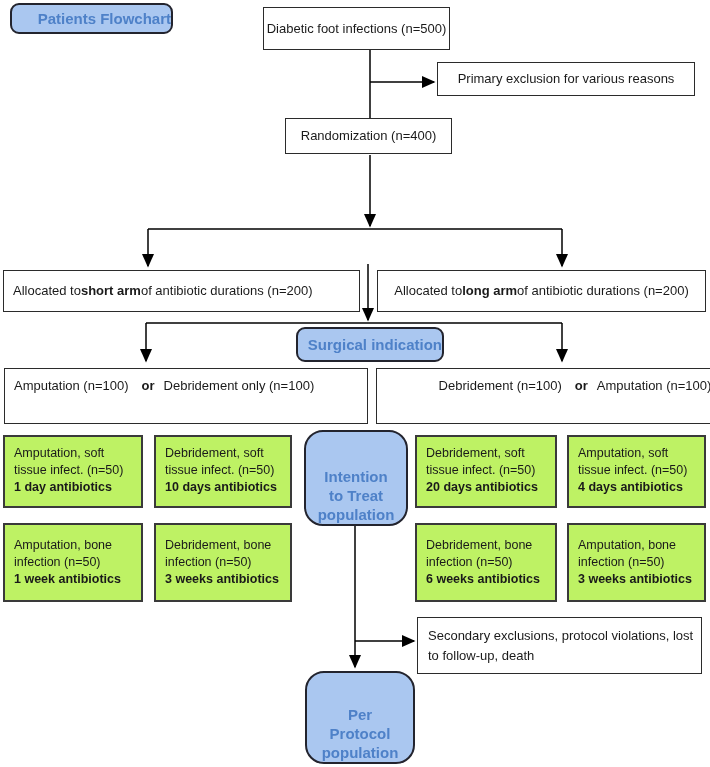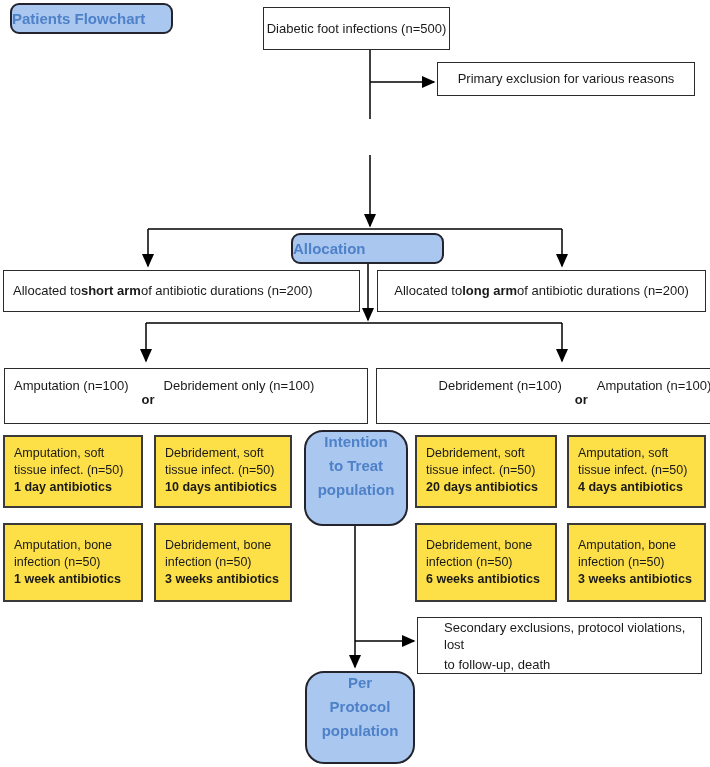--- a/index.html
+++ b/index.html
@@ -14,34 +14,34 @@
     display:flex;align-items:center;justify-content:center;text-align:center;
   }
   .box.left-align{justify-content:flex-start;text-align:left;}
   .box.top-align{align-items:flex-start;}
   .blue{
     position:absolute;box-sizing:border-box;
     background:var(--blue-fill,#aac7f0);
     border:2px solid var(--blue-border,#23242e);
     color:var(--blue-text,#4e81c8);
     font-weight:bold;font-size:15px;
-    display:flex;align-items:center;justify-content:flex-start;text-align:center;
+    display:flex;align-items:center;justify-content:flex-end;text-align:center;
   }
   .blue.pill{border-radius:9px;}
-  .blue.bubble{border-radius:19px;flex-direction:column;gap:5px;line-height:19px;}
+  .blue.bubble{border-radius:19px;flex-direction:column;line-height:19px;}
   .cell{
-    position:absolute;box-sizing:border-box;background:#fde047;
+    position:absolute;box-sizing:border-box;background:#bef264;
     border:2px solid #3a3a3a;font-size:12.5px;line-height:17px;
     padding:8px 4px 4px 9px;text-align:left;
   }
   .cell .bold-line{font-weight:bold;}
-  .or{font-weight:bold;margin:14px 9px 0 13px;}
+  .or{font-weight:bold;margin:0 9px 0 13px;}
   .inline-bold{font-weight:bold;text-align:center;}
   .pad-left{padding-left:9px;}
-  .two-line{flex-direction:column;align-items:flex-start;justify-content:center;text-align:left;padding-left:26px;gap:3px;line-height:17px;}
+  .two-line{flex-direction:column;align-items:flex-start;justify-content:center;text-align:left;padding-left:10px;gap:3px;line-height:17px;}
 </style>
 </head>
 <body>
 
 <div class="stage">
 
   <svg class="connectors" viewBox="0 0 710 767">
     <defs>
       <marker id="arr" markerWidth="9" markerHeight="8" refX="8" refY="4" orient="auto">
         <path d="M0,0 L9,4 L0,8 z" fill="#000"></path>
@@ -60,24 +60,24 @@
       <line x1="562" y1="323" x2="562" y2="361" marker-end="url(#arr)"></line>
       <line x1="355" y1="526" x2="355" y2="667" marker-end="url(#arr)"></line>
       <line x1="355" y1="641" x2="414" y2="641" marker-end="url(#arr)"></line>
     </g>
   </svg>
 
   <div class="blue pill" style="left:10px;top:3px;width:163px;height:31px;">
     <span>Patients Flowchart</span>
   </div>
 
-  <div class="blue pill" style="left:291px;top:233px;width:153px;height:31px;">
-    <span>Allocation</span>
+
+  <div class="blue pill" style="left:296px;top:327px;width:148px;height:35px;">
+    <span>Surgical indication</span>
   </div>
-
 
   <div class="blue bubble" style="left:304px;top:430px;width:104px;height:96px;">
     <div>Intention</div>
     <div>to Treat</div>
     <div>population</div>
   </div>
 
   <div class="blue bubble" style="left:305px;top:671px;width:110px;height:93px;">
     <div>Per</div>
     <div>Protocol</div>
@@ -85,20 +85,23 @@
   </div>
 
   <div class="box" style="left:263px;top:7px;width:187px;height:43px;">
     <span>Diabetic foot infections (n=500)</span>
   </div>
 
   <div class="box" style="left:437px;top:62px;width:258px;height:34px;">
     <span>Primary exclusion for various reasons</span>
   </div>
 
+  <div class="box" style="left:285px;top:118px;width:167px;height:36px;">
+    <span>Randomization (n=400)</span>
+  </div>
 
   <div class="box left-align pad-left" style="left:3px;top:270px;width:357px;height:42px;">
     <span>Allocated to </span>
       <span class="inline-bold">short arm</span>
       <span> of antibiotic durations (n=200)</span>
   </div>
 
   <div class="box" style="left:377px;top:270px;width:329px;height:42px;">
     <span>Allocated to </span>
       <span class="inline-bold">long arm</span>

